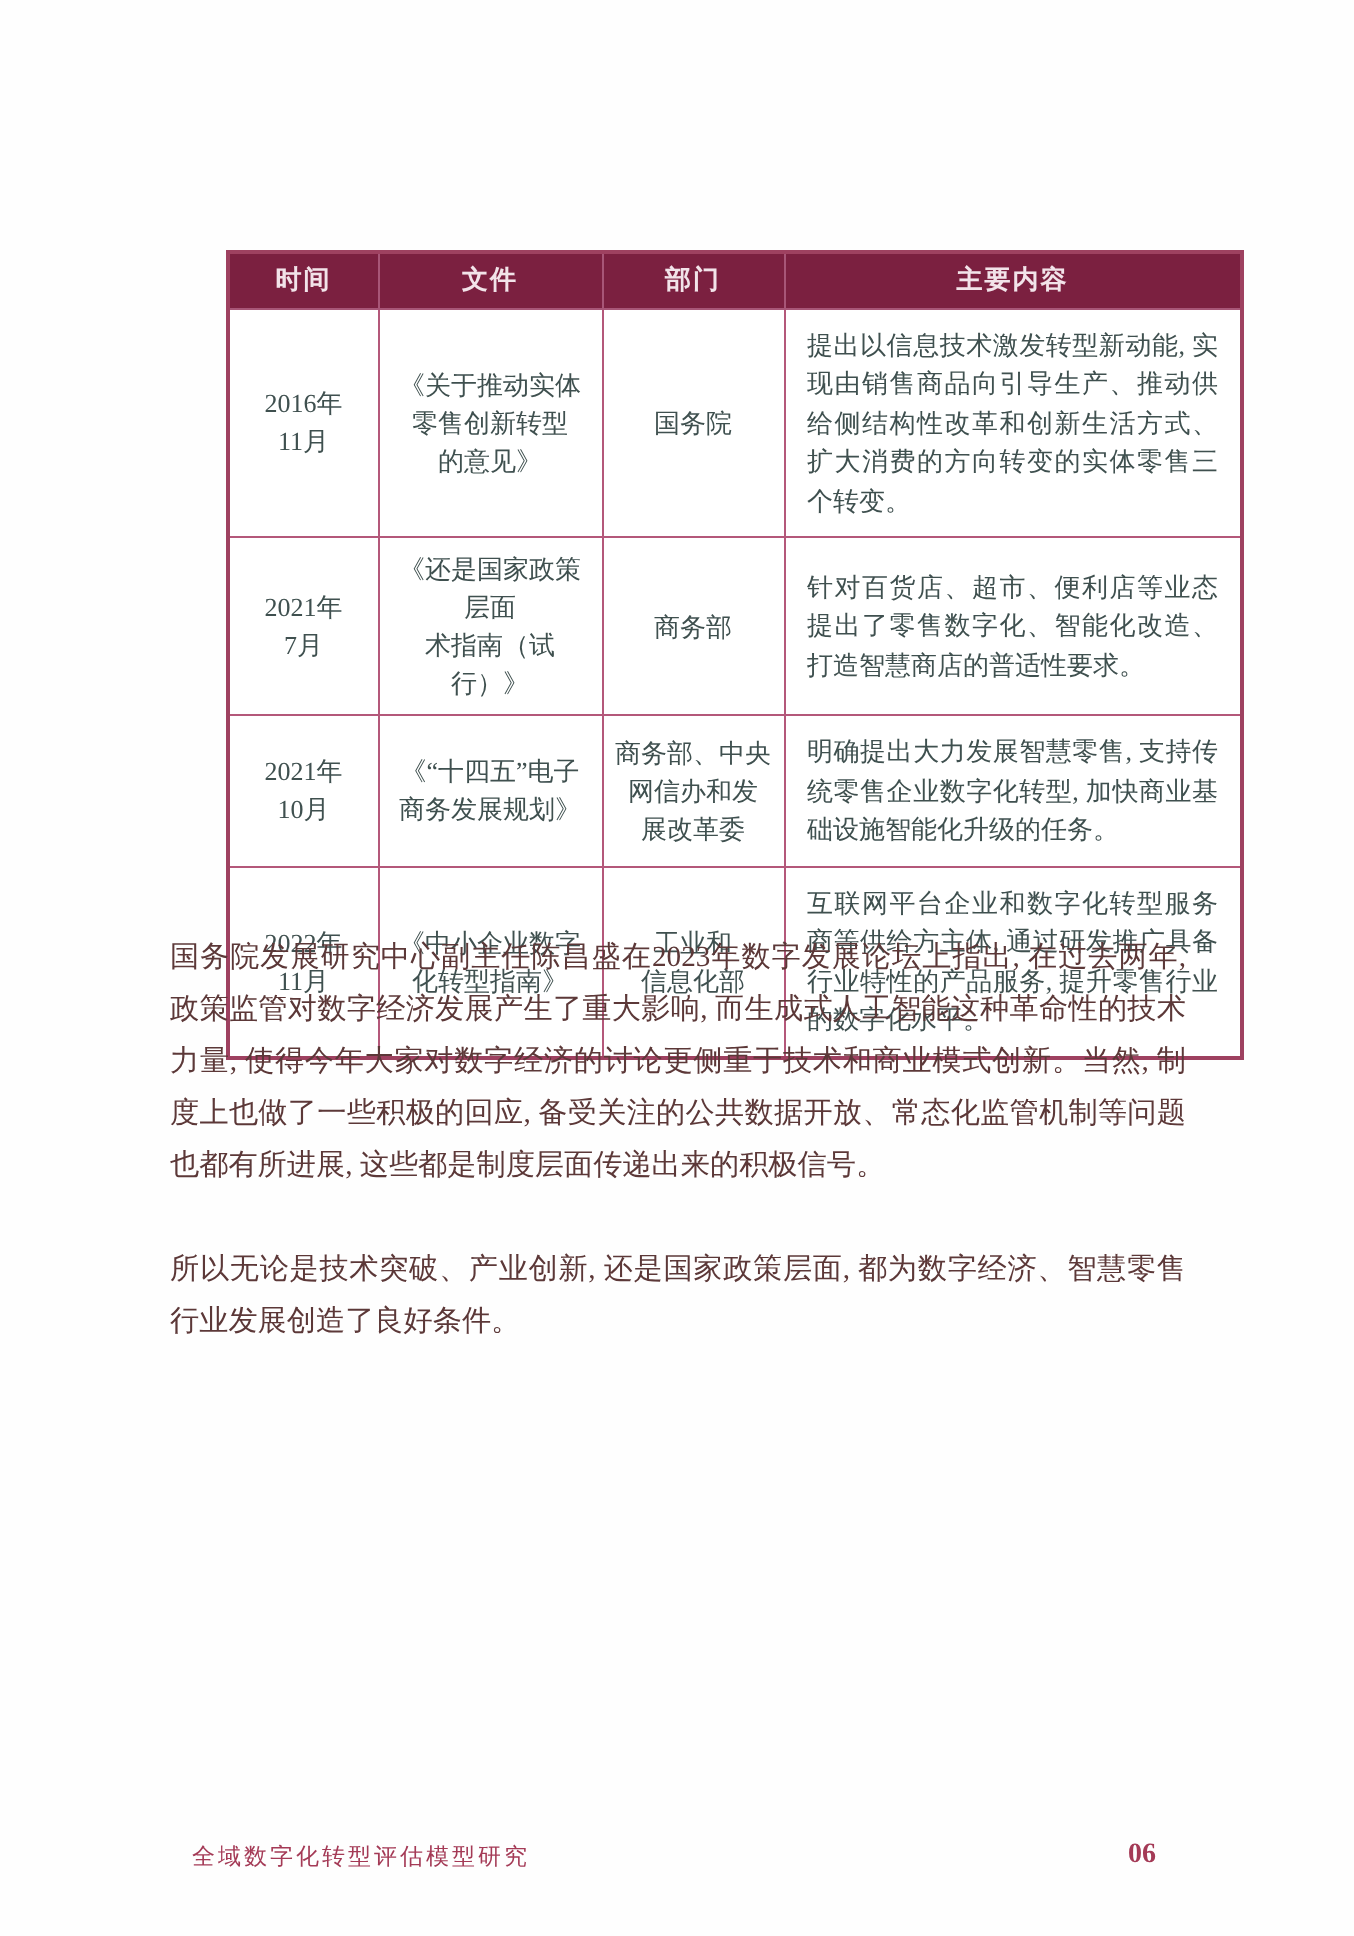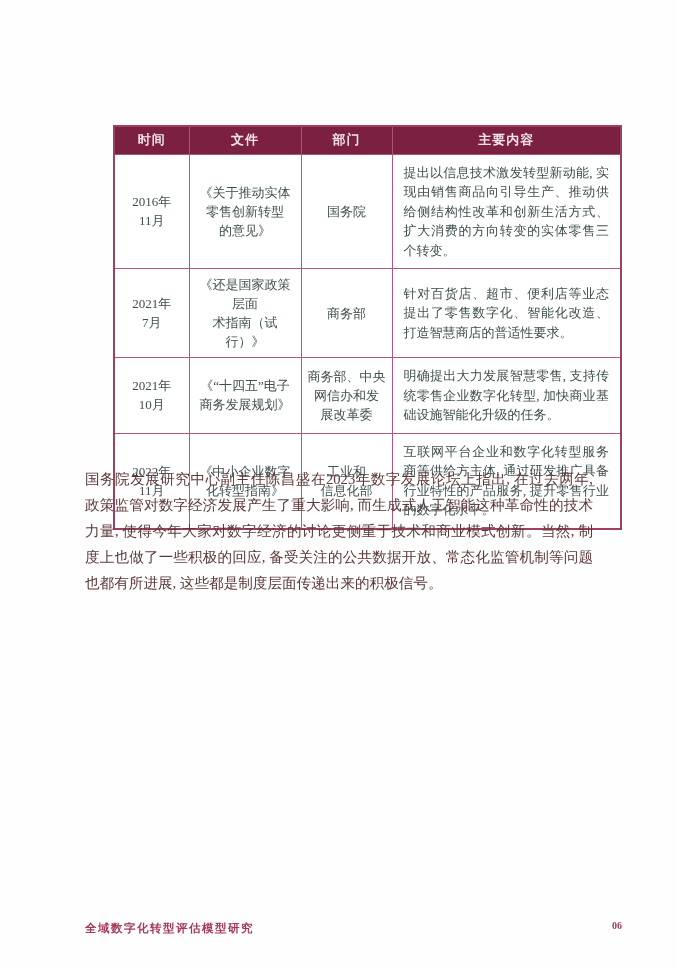--- a/index.html
+++ b/index.html
@@ -75,31 +75,31 @@
     width: 508px;
     color: #5c3838;
     font-size: 14.6px;
     line-height: 26px;
     text-align: justify;
   }
   .body-text p { margin-bottom: 26px; }
   .footer-left {
     position: absolute;
     top: 921px;
-    left: 85px;
+    left: 96px;
     font-size: 11.5px;
-    font-weight: bold;
+    font-weight: normal;
     letter-spacing: 1.5px;
     color: #a43a56;
   }
   .footer-page {
     position: absolute;
     top: 920px;
-    left: 612px;
-    font-size: 10px;
+    left: 564px;
+    font-size: 14px;
     font-weight: bold;
     color: #a43a56;
   }
 </style>
 </head>
 <body>
 
 <div class="page">
 
 
@@ -153,18 +153,19 @@
 化转型指南》</td>
         <td class="center pre">工业和
 信息化部</td>
         <td class="main-cell">互联网平台企业和数字化转型服务商等供给方主体, 通过研发推广具备行业特性的产品服务, 提升零售行业的数字化水平。</td>
       </tr>
     </tbody>
   </table>
 
   <div class="body-text">
     <p>国务院发展研究中心副主任陈昌盛在2023年数字发展论坛上指出, 在过去两年, 政策监管对数字经济发展产生了重大影响, 而生成式人工智能这种革命性的技术力量, 使得今年大家对数字经济的讨论更侧重于技术和商业模式创新。当然, 制度上也做了一些积极的回应, 备受关注的公共数据开放、常态化监管机制等问题也都有所进展, 这些都是制度层面传递出来的积极信号。</p>
+    <p>所以无论是技术突破、产业创新, 还是国家政策层面, 都为数字经济、智慧零售行业发展创造了良好条件。</p>
   </div>
 
   <div class="footer-left">全域数字化转型评估模型研究</div>
   <div class="footer-page">06</div>
 
 </div>
 
 </body></html>

